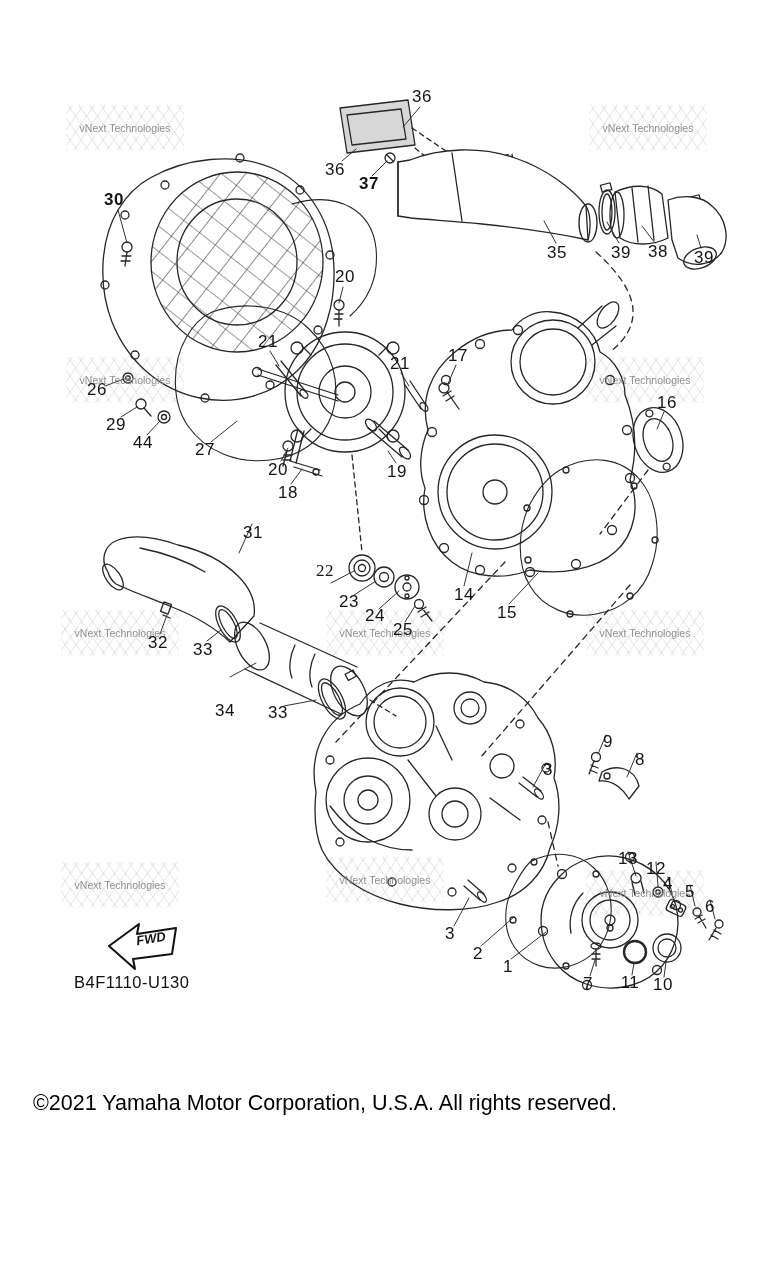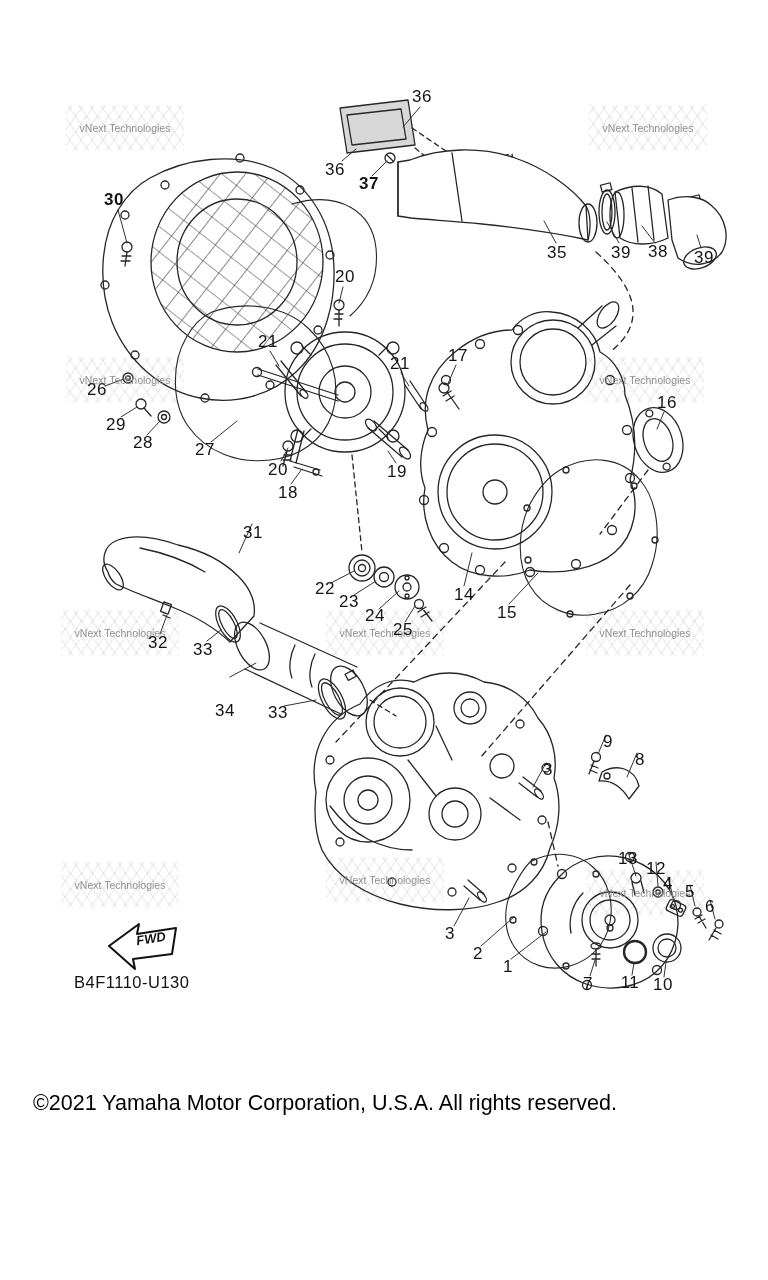--- a/index.html
+++ b/index.html
@@ -377,27 +377,27 @@
       <div class="lbl" style="left: 621px; top: 253px;">39</div>
       <div class="lbl" style="left: 658px; top: 252px;">38</div>
       <div class="lbl" style="left: 704px; top: 258px;">39</div>
       <div class="lbl" style="left: 345px; top: 277px;">20</div>
       <div class="lbl" style="left: 268px; top: 342px;">21</div>
       <div class="lbl" style="left: 400px; top: 364px;">21</div>
       <div class="lbl" style="left: 458px; top: 356px;">17</div>
       <div class="lbl" style="left: 667px; top: 403px;">16</div>
       <div class="lbl" style="left: 97px; top: 390px;">26</div>
       <div class="lbl" style="left: 116px; top: 425px;">29</div>
-      <div class="lbl" style="left: 143px; top: 443px;">28</div>
+      <div class="lbl" style="left: 143px; top: 443px;">44</div>
       <div class="lbl" style="left: 205px; top: 450px;">27</div>
       <div class="lbl" style="left: 278px; top: 470px;">20</div>
       <div class="lbl" style="left: 288px; top: 493px;">18</div>
       <div class="lbl" style="left: 397px; top: 472px;">19</div>
       <div class="lbl" style="left: 253px; top: 533px;">31</div>
-      <div class="lbl" style="left: 325px; top: 589px;">22</div>
+      <div class="lbl" style="left: 325px; top: 571px; font-family: Liberation Serif, serif;">22</div>
       <div class="lbl" style="left: 349px; top: 602px;">23</div>
       <div class="lbl" style="left: 375px; top: 616px;">24</div>
       <div class="lbl" style="left: 403px; top: 630px;">25</div>
       <div class="lbl" style="left: 464px; top: 595px;">14</div>
       <div class="lbl" style="left: 507px; top: 613px;">15</div>
       <div class="lbl" style="left: 158px; top: 643px;">32</div>
       <div class="lbl" style="left: 203px; top: 650px;">33</div>
       <div class="lbl" style="left: 225px; top: 711px;">34</div>
       <div class="lbl" style="left: 278px; top: 713px;">33</div>
       <div class="lbl" style="left: 548px; top: 770px;">3</div>

